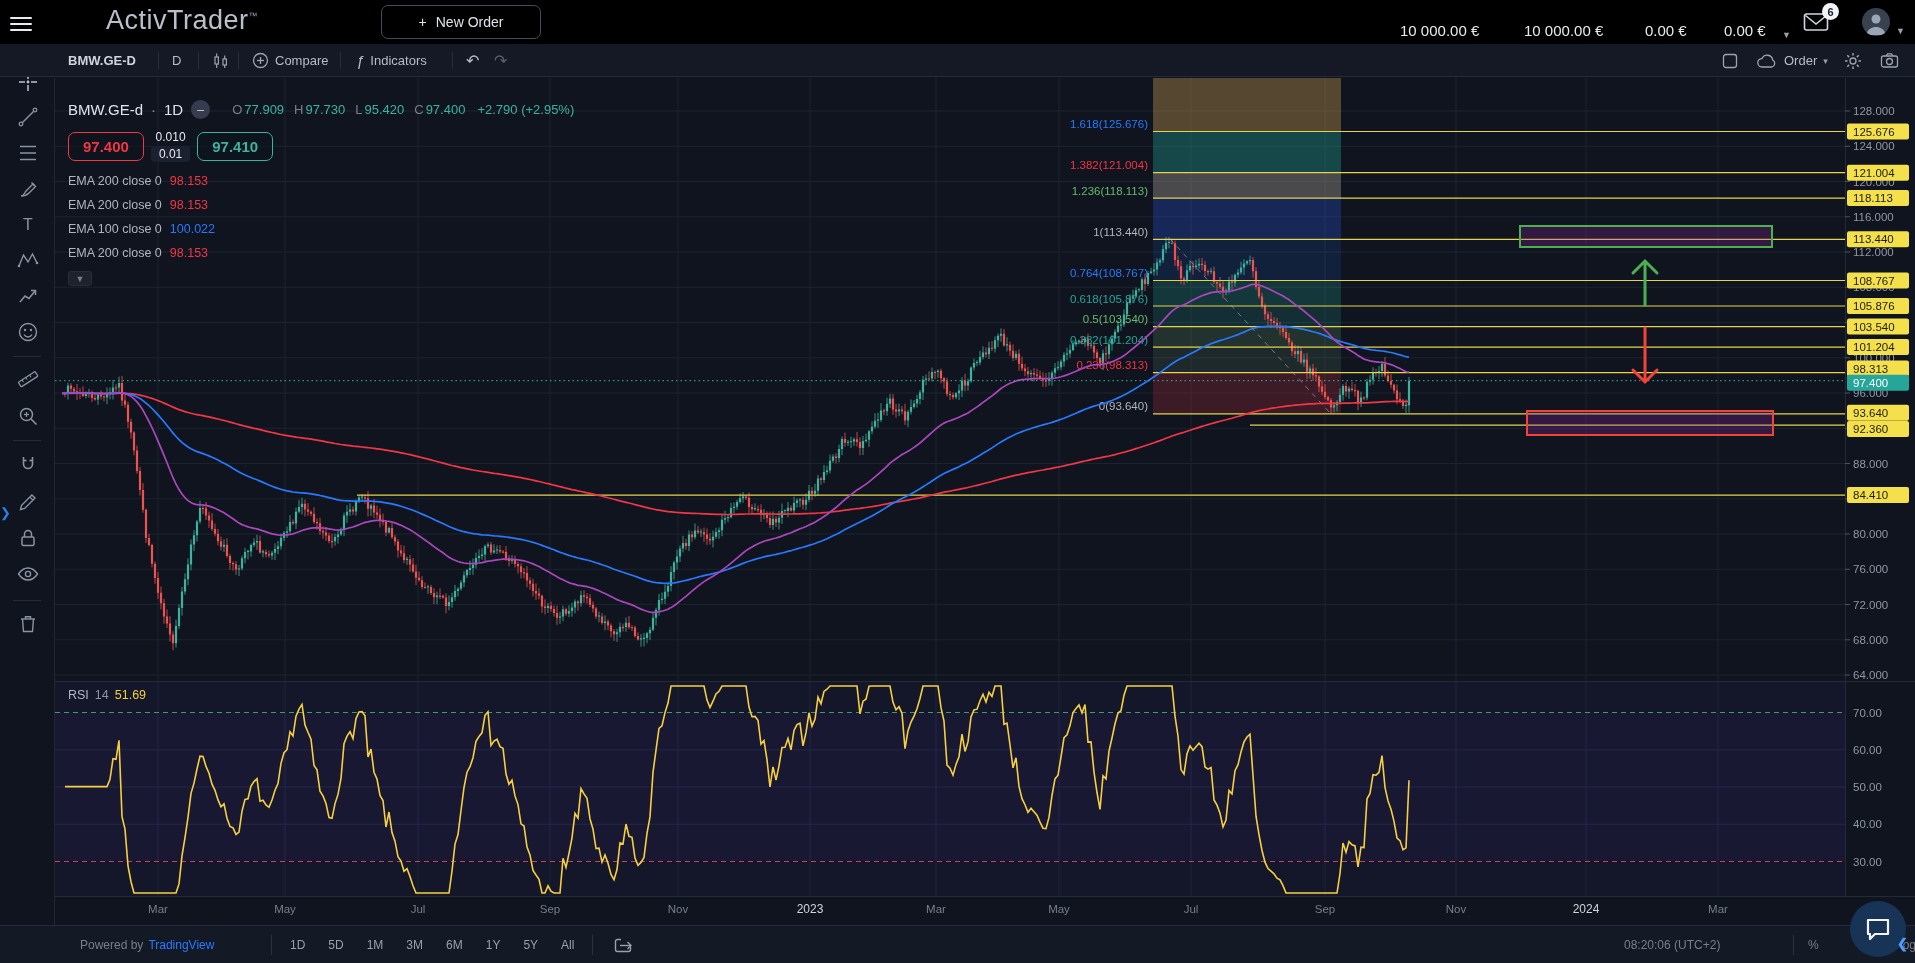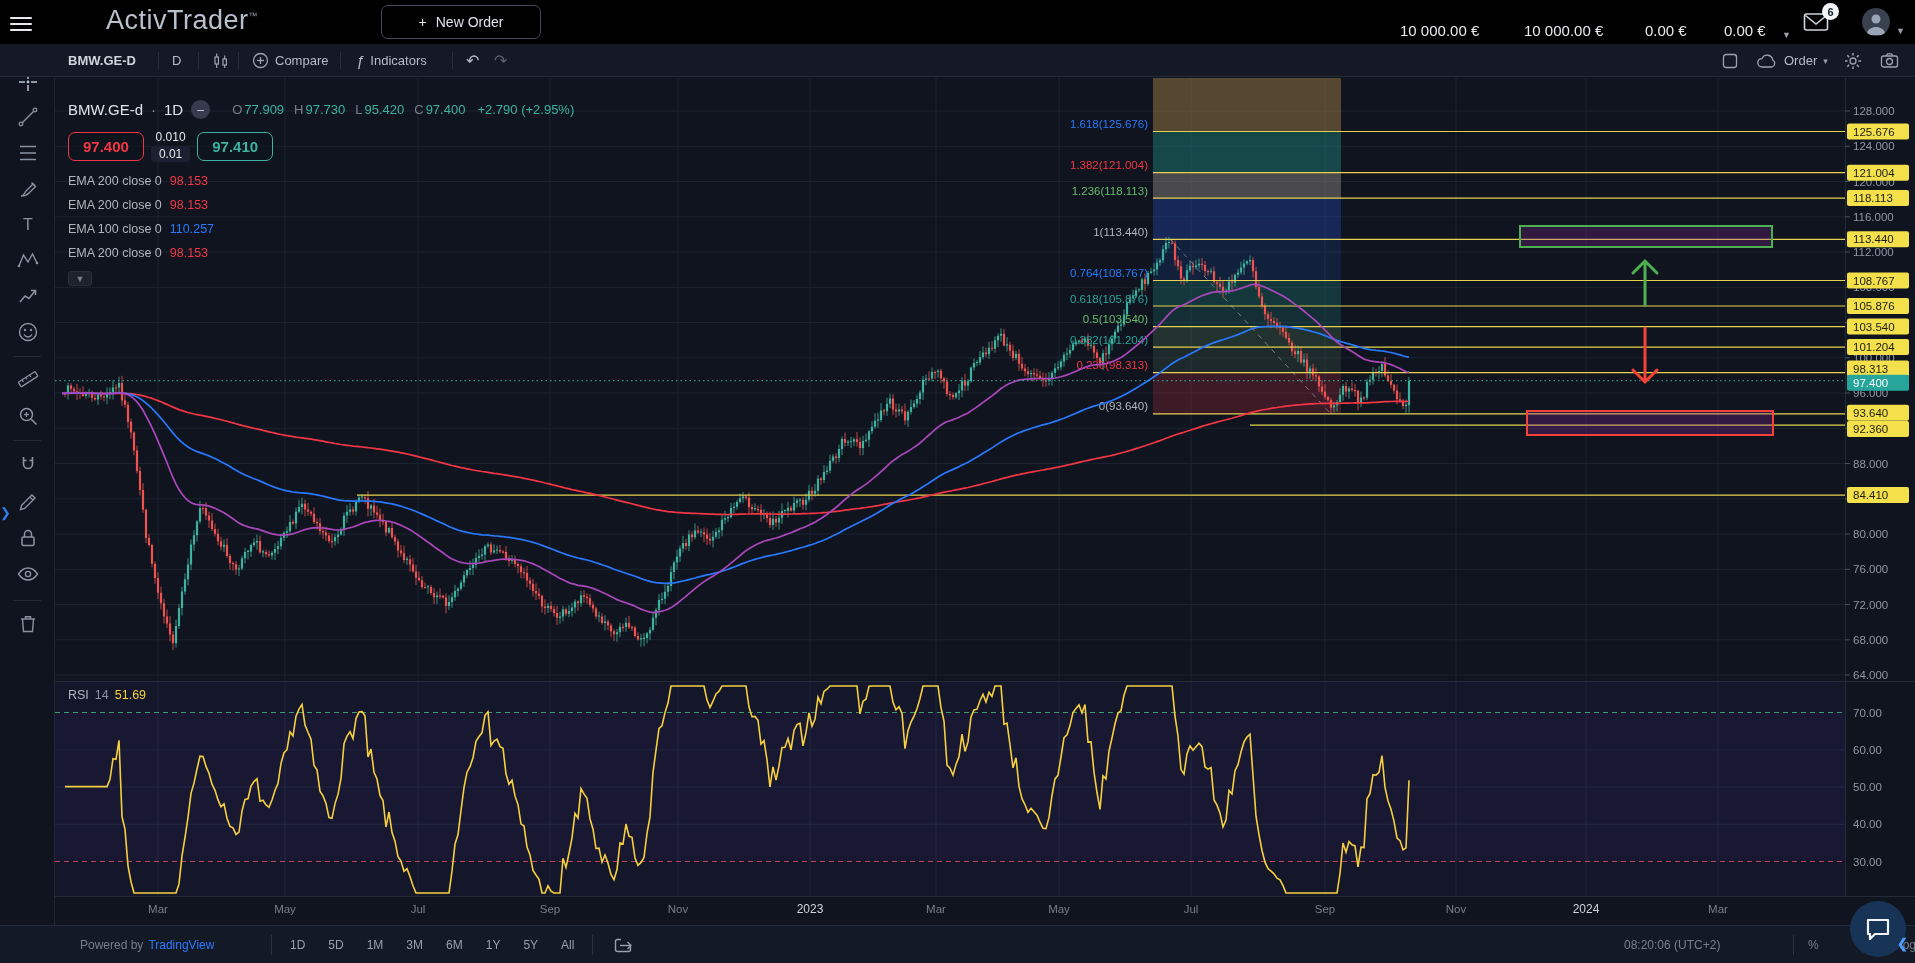--- a/index.html
+++ b/index.html
@@ -499,21 +499,21 @@
         <div class="ind-row">
           <span>EMA 200 close 0</span>
           <span class="val" style="color: rgb(242, 54, 69);">98.153</span>
         </div>
         <div class="ind-row">
           <span>EMA 200 close 0</span>
           <span class="val" style="color: rgb(242, 54, 69);">98.153</span>
         </div>
         <div class="ind-row">
           <span>EMA 100 close 0</span>
-          <span class="val" style="color: rgb(41, 121, 255);">110.257</span>
+          <span class="val" style="color: rgb(41, 121, 255);">100.022</span>
         </div>
         <div class="ind-row">
           <span>EMA 200 close 0</span>
           <span class="val" style="color: rgb(242, 54, 69);">98.153</span>
         </div>
       </div>
     <div id="legend-expand">▼</div>
   </div>
 
   <div id="rsi-legend">

